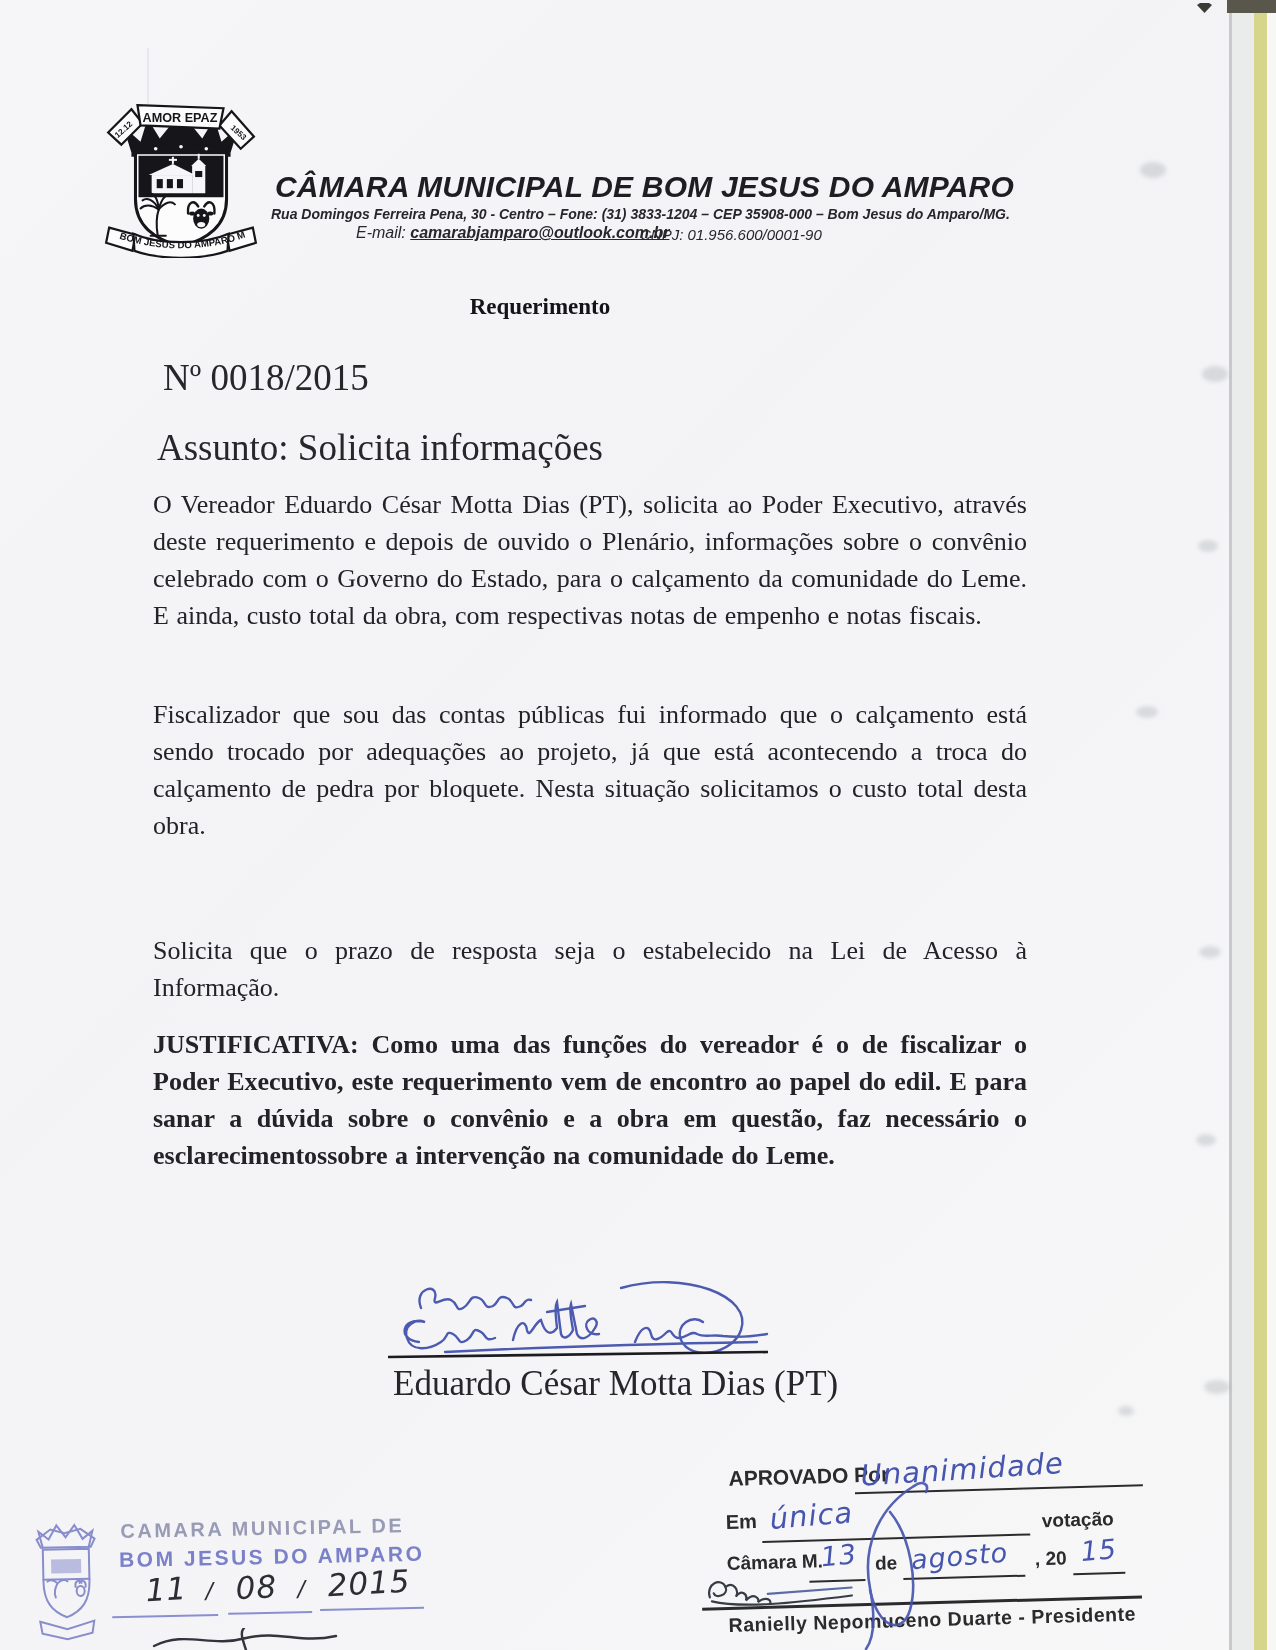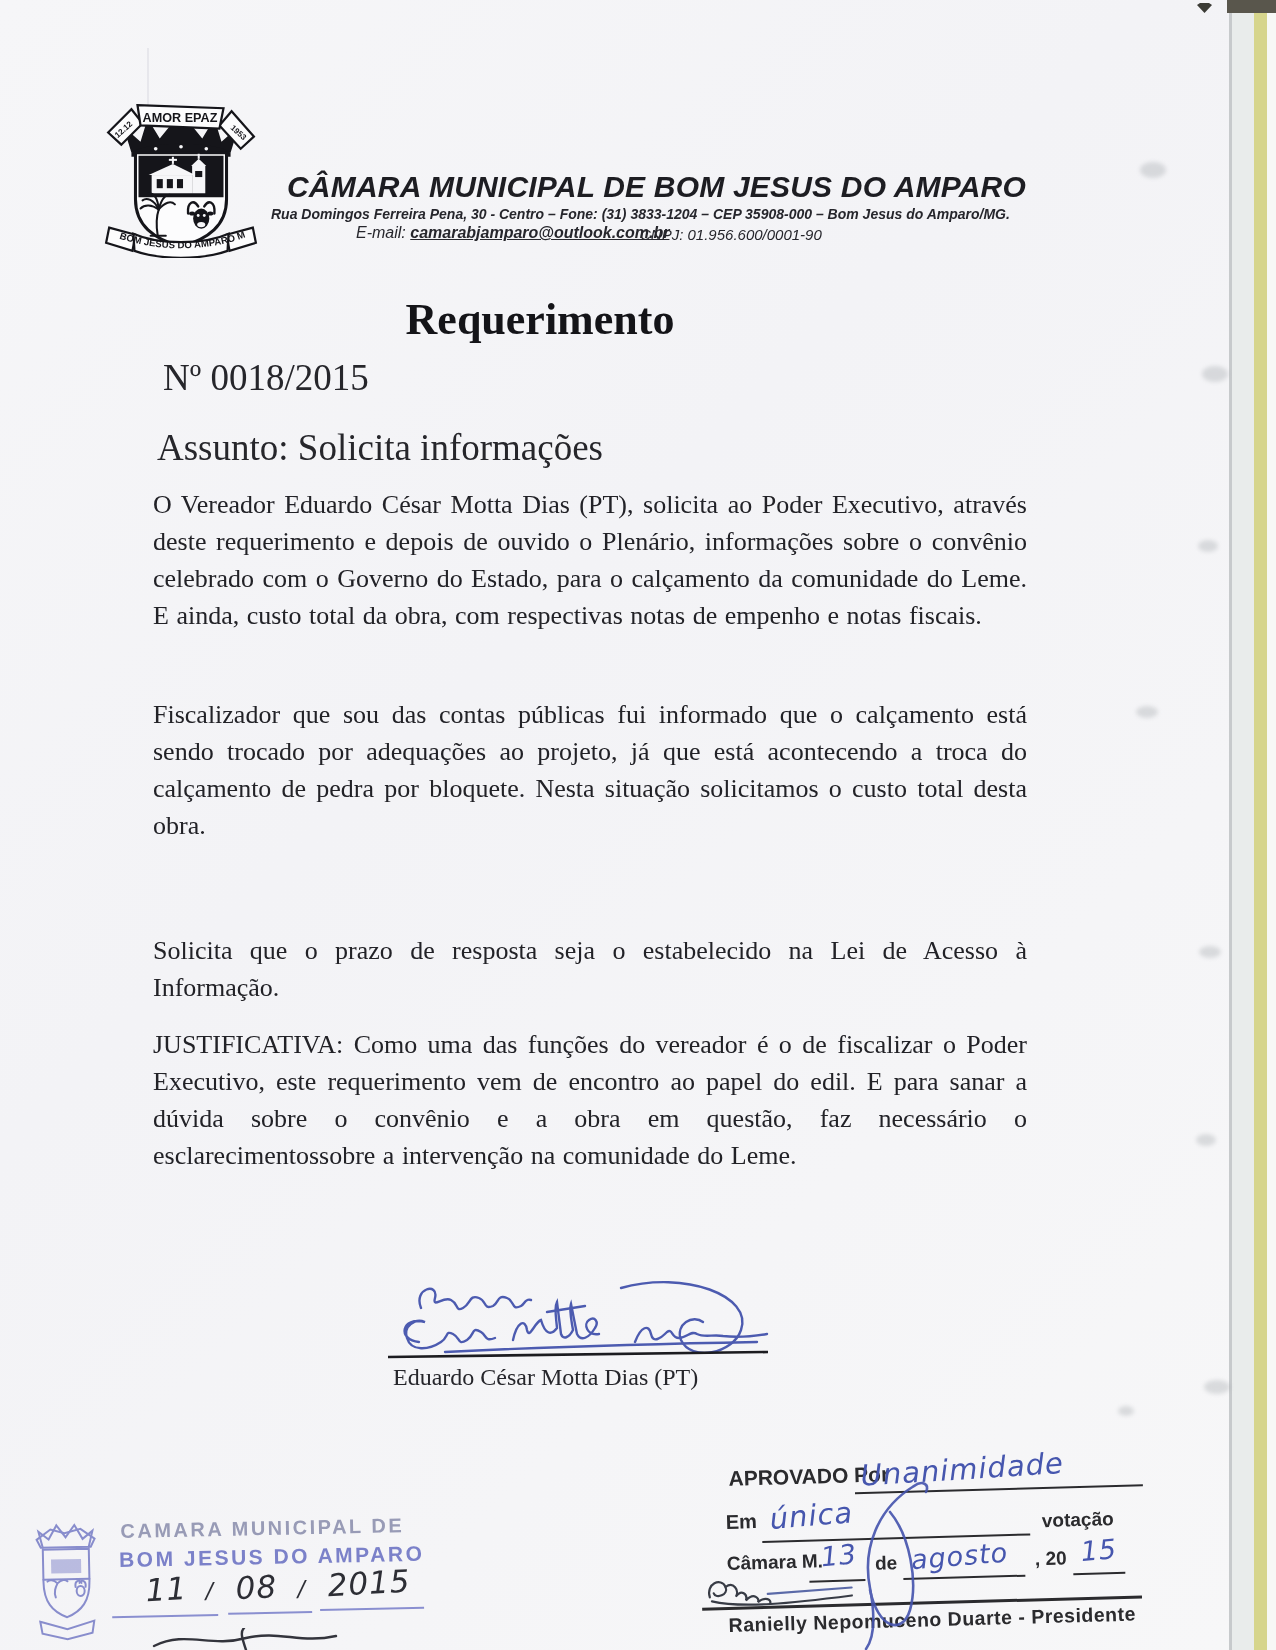--- a/index.html
+++ b/index.html
@@ -13,32 +13,32 @@
   #right-band{left:1232px;top:0;width:44px;height:1650px;background:#e9eceb;}
   #yellow-strip{left:1254px;top:10px;width:13px;height:1640px;background:#d6d58c;}
   #white-strip{left:1267px;top:0;width:9px;height:1650px;background:#f7f8f6;}
   #top-dark{left:1227px;top:0;width:49px;height:13px;background:#59564c;}
   #corner-mark{left:1197px;top:3px;width:15px;height:10px;background:#3b3b35;
                clip-path:polygon(50% 100%,0 20%,20% 0,80% 0,100% 20%);}
   .crease{background:#e7e7ec;}
   .smudge{background:#8d9398;opacity:.28;border-radius:50%;filter:blur(2px);}
   
   .lh-org{font-family:"Liberation Sans",sans-serif;font-weight:bold;font-style:italic;
-          font-size:30px;letter-spacing:.2px;color:#1d1d22;white-space:nowrap;margin-left:12px;}
+          font-size:30px;letter-spacing:.2px;color:#1d1d22;white-space:nowrap;}
   .lh-addr{font-family:"Liberation Sans",sans-serif;font-weight:bold;font-style:italic;
            font-size:14px;color:#26262c;white-space:nowrap;}
   .lh-mail{font-family:"Liberation Sans",sans-serif;font-style:italic;font-size:16px;
            color:#26262c;white-space:nowrap;}
   .lh-mail .u{text-decoration:underline;font-weight:bold;}
   
-  .doc-title{font-size:44px;font-weight:bold;color:#141418;text-align:center;}
+  .doc-title{font-size:23px;font-weight:bold;color:#141418;text-align:center;}
   .doc-num,.doc-subj{font-size:37px;}
   .para{font-size:26px;line-height:37px;text-align:justify;word-spacing:1px;color:#222227;}
   .dateline{font-size:26px;}
-  .sig-name{font-size:24px;}
+  .sig-name{font-size:35px;}
   
   .stamp-sans{font-family:"Liberation Sans",sans-serif;font-weight:bold;color:#2b2b2e;white-space:nowrap;}
   .hw{font-family:"DejaVu Sans",sans-serif;font-style:italic;letter-spacing:1px;white-space:nowrap;}
   .hw-blue{color:#4656ae;}
   .hw-dark{color:#2d2e35;}
   .stline{background:#2b2b2e;height:2px;}
   .recv-l1{font-family:"Liberation Sans",sans-serif;font-weight:bold;font-size:20px;
            letter-spacing:2.5px;color:#989bb6;white-space:nowrap;}
   .recv-l2{font-family:"Liberation Sans",sans-serif;font-weight:bold;font-size:21px;
            letter-spacing:2.5px;color:#7b81c9;white-space:nowrap;}
@@ -150,21 +150,21 @@
   </div>
   <div class="abs lh-mail" style="left:640px;top:226px;font-size:15px;">CNPJ: 01.956.600/0001-90</div>
 
   <div class="abs doc-title" style="left:340px;top:294px;width:400px;">Requerimento</div>
   <div class="abs doc-num" style="left:163px;top:356px;">Nº 0018/2015</div>
   <div class="abs para" style="left:153px;top:486px;width:874px;">O Vereador Eduardo César Motta Dias (PT), solicita ao Poder Executivo, através deste requerimento e depois de ouvido o Plenário, informações sobre o convênio celebrado com o Governo do Estado, para o calçamento da comunidade do Leme. E ainda, custo total da obra, com respectivas notas de empenho e notas fiscais.</div>
 
   <div class="abs doc-subj" style="left:157px;top:426px;">Assunto: Solicita informações</div>
   <div class="abs para" style="left:153px;top:696px;width:874px;">Fiscalizador que sou das contas públicas fui informado que o calçamento está sendo trocado por adequações ao projeto, já que está acontecendo a troca do calçamento de pedra por bloquete. Nesta situação solicitamos o custo total desta obra.</div>
   <div class="abs para" style="left:153px;top:932px;width:874px;">Solicita que o prazo de resposta seja o estabelecido na Lei de Acesso à Informação.</div>
-  <div class="abs para" style="left:153px;top:1026px;width:874px;">JUSTIFICATIVA: Como uma das funções do vereador é o de fiscalizar o Poder Executivo, este requerimento vem de encontro ao papel do edil. E para sanar a dúvida sobre o convênio e a obra em questão, faz necessário o esclarecimentossobre a intervenção na comunidade do Leme.</div>
+  <div class="abs para" style="left:153px;top:1026px;width:874px;font-weight:bold;">JUSTIFICATIVA: Como uma das funções do vereador é o de fiscalizar o Poder Executivo, este requerimento vem de encontro ao papel do edil. E para sanar a dúvida sobre o convênio e a obra em questão, faz necessário o esclarecimentossobre a intervenção na comunidade do Leme.</div>
 
   <div class="abs" style="left:383px;top:1278px;width:410px;height:92px;">
     <svg viewBox="0 0 410 92" width="410" height="92">
       <g fill="none" stroke="#4453ad" stroke-width="2.4" stroke-linecap="round" opacity="0.95">
         <path d="M38,30 C30,10 56,4 52,20 C49,31 60,18 68,22 C76,26 72,34 80,30 C88,26 86,16 96,20 C104,23 100,32 110,28 C116,25 114,16 124,20 C132,23 128,33 138,28 C142,26 142,20 148,22"></path>
         <path d="M36,64 C14,62 18,38 42,44 C32,40 20,48 24,60 C28,74 46,72 58,64 C66,59 62,52 70,56 C78,60 74,68 84,62 C92,57 88,48 98,54 C104,58 102,64 112,60"></path>
         <path d="M130,62 C134,44 142,40 144,52 C146,62 152,44 158,42 C162,56 168,58 174,50 C173,38 171,30 174,24 L178,56 C180,62 186,60 190,52 C188,40 186,32 188,26 L194,56 C198,64 206,60 212,50 C216,44 212,38 206,42 C200,46 204,58 216,56"></path>
         <path d="M164,34 L202,28"></path>
         <path d="M238,10 C302,-8 370,18 358,52 C350,76 308,84 298,62 C292,46 310,36 320,44"></path>
         <path d="M252,64 C258,48 266,46 268,56 C270,66 278,60 284,54 C290,50 288,60 296,60 C304,60 308,52 314,56 C322,60 330,56 340,58 C356,60 372,58 384,56"></path>

